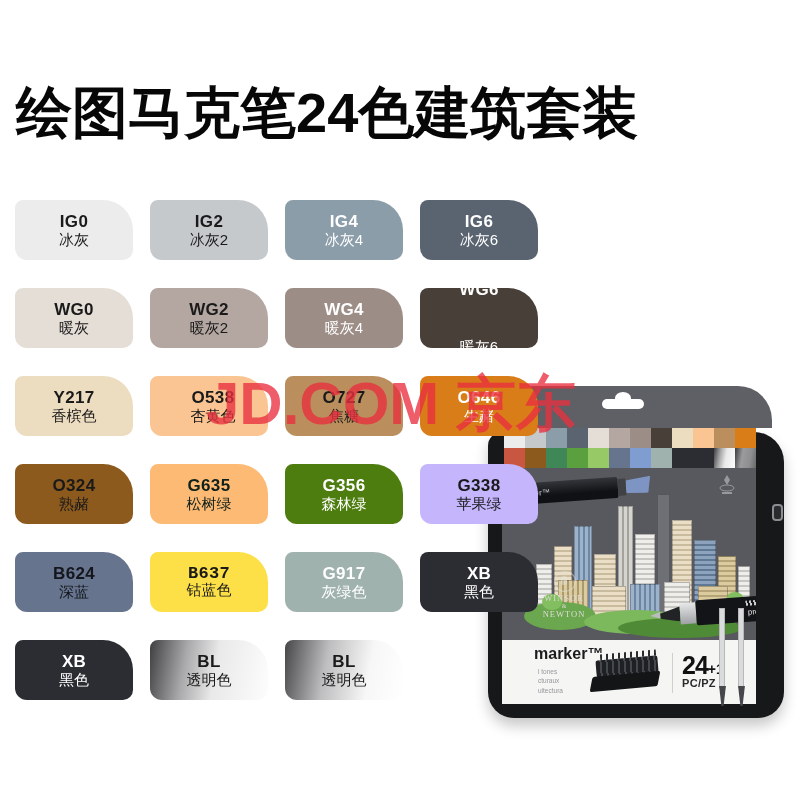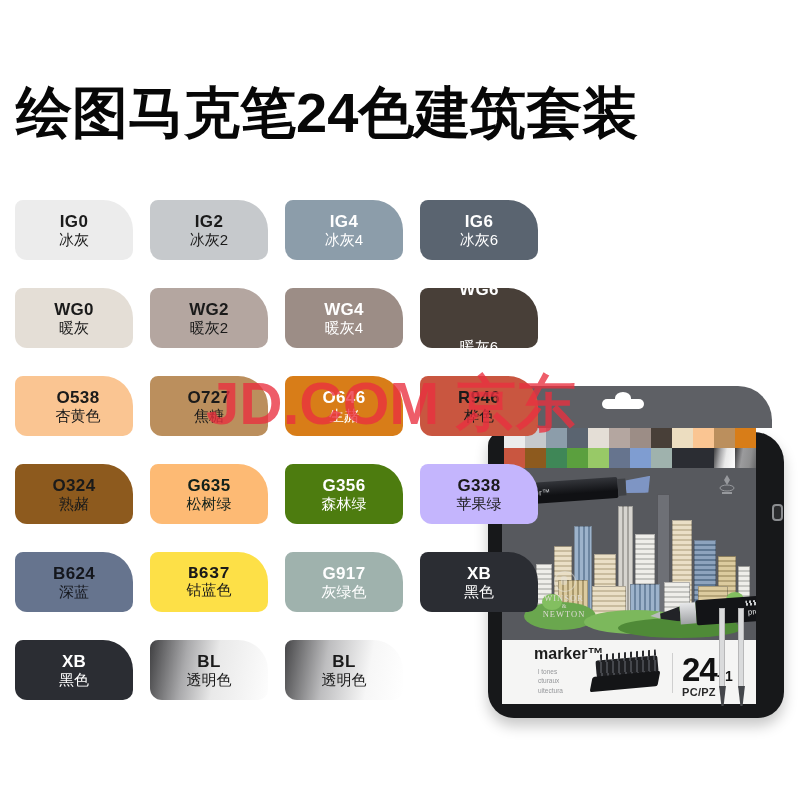--- a/index.html
+++ b/index.html
@@ -79,21 +79,21 @@
   .tray-tips{position:absolute;left:12px;top:2px;width:56px;height:6px;
              background:repeating-linear-gradient(90deg,#2a2b2e 0 2px,transparent 2px 6px);
              transform:rotate(-5deg);}
   .tray-pens{position:absolute;left:8px;top:8px;width:62px;height:17px;border-radius:2px;
              background:repeating-linear-gradient(90deg,#1f2023 0 4px,#45474c 4px 6px);
              transform:rotate(-5deg);}
   .tray-body{position:absolute;left:3px;top:24px;width:68px;height:15px;background:#141517;
              border-radius:2px;transform:rotate(-5deg) skewX(-16deg);}
   .divider{position:absolute;left:170px;top:13px;width:1px;height:40px;background:#cfcfcf;}
   .count{position:absolute;left:180px;top:11px;color:#111;white-space:nowrap;}
-  .count .n{font-size:33px;font-weight:800;letter-spacing:-1px;}
+  .count .n{font-size:25px;font-weight:800;letter-spacing:-1px;}
   .count .plus{font-size:14px;font-weight:800;}
   .count .unit{font-size:11px;font-weight:600;color:#2a2a2a;margin-top:-3px;letter-spacing:.3px;}
   
   .nib{position:absolute;width:6px;height:80px;background:#dadbdc;border:1px solid rgba(120,120,120,.35);
        box-sizing:border-box;}
   .nibtip{position:absolute;width:9px;height:20px;background:#45474b;
           clip-path:polygon(12% 0,88% 0,62% 100%,38% 100%);}
   .zip{position:absolute;right:1px;top:118px;width:7px;height:13px;border:2px solid #8b8d90;
        border-radius:4px;background:#2a2b2d;}
 </style>
@@ -250,36 +250,36 @@
       <div class="cname">暖灰2</div>
     </div>
     <div class="sw" style="background: rgb(156, 141, 134); color: rgb(255, 255, 255);">
       <div class="code">WG4</div>
       <div class="cname">暖灰4</div>
     </div>
     <div class="sw" style="background: rgb(72, 63, 56); color: rgb(255, 255, 255); gap: 39px;">
       <div class="code">WG6</div>
       <div class="cname">暖灰6</div>
     </div>
+    <div class="sw" style="background: rgb(236, 221, 192); color: rgb(26, 26, 26);">
+      <div class="code">Y217</div>
+      <div class="cname">香槟色</div>
+    </div>
     <div class="sw" style="background: rgb(250, 197, 146); color: rgb(26, 26, 26); padding-left: 8px;">
       <div class="code">O538</div>
       <div class="cname">杏黄色</div>
     </div>
     <div class="sw" style="background: rgb(187, 143, 93); color: rgb(26, 26, 26);">
       <div class="code">O727</div>
       <div class="cname">焦糖</div>
     </div>
     <div class="sw" style="background: rgb(216, 125, 24); color: rgb(255, 255, 255);">
       <div class="code">O646</div>
       <div class="cname">生赭</div>
     </div>
-    <div class="sw" style="background: rgb(201, 86, 64); color: rgb(26, 26, 26);">
-      <div class="code">R946</div>
-      <div class="cname">桦色</div>
-    </div>
     <div class="sw" style="background: rgb(141, 90, 30); color: rgb(26, 26, 26);">
       <div class="code">O324</div>
       <div class="cname">熟赭</div>
     </div>
     <div class="sw" style="background: #fdba74; color: rgb(16, 32, 26);">
       <div class="code">G635</div>
       <div class="cname">松树绿</div>
     </div>
     <div class="sw" style="background: #4d7c0f; color: rgb(255, 255, 255);">
       <div class="code">G356</div>

